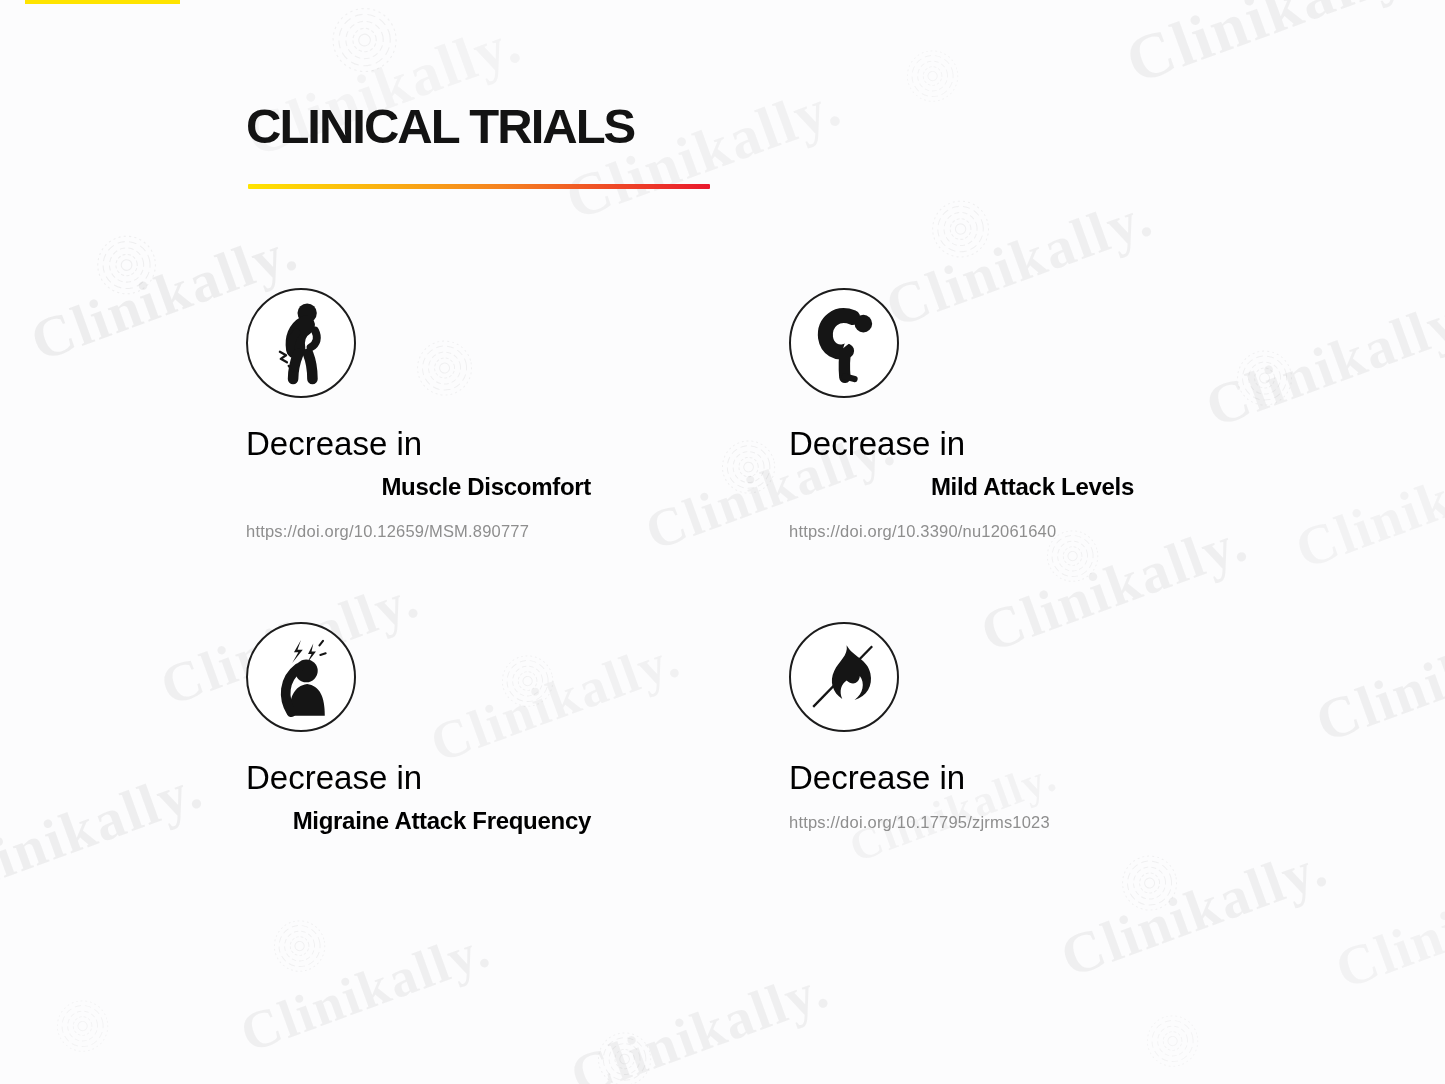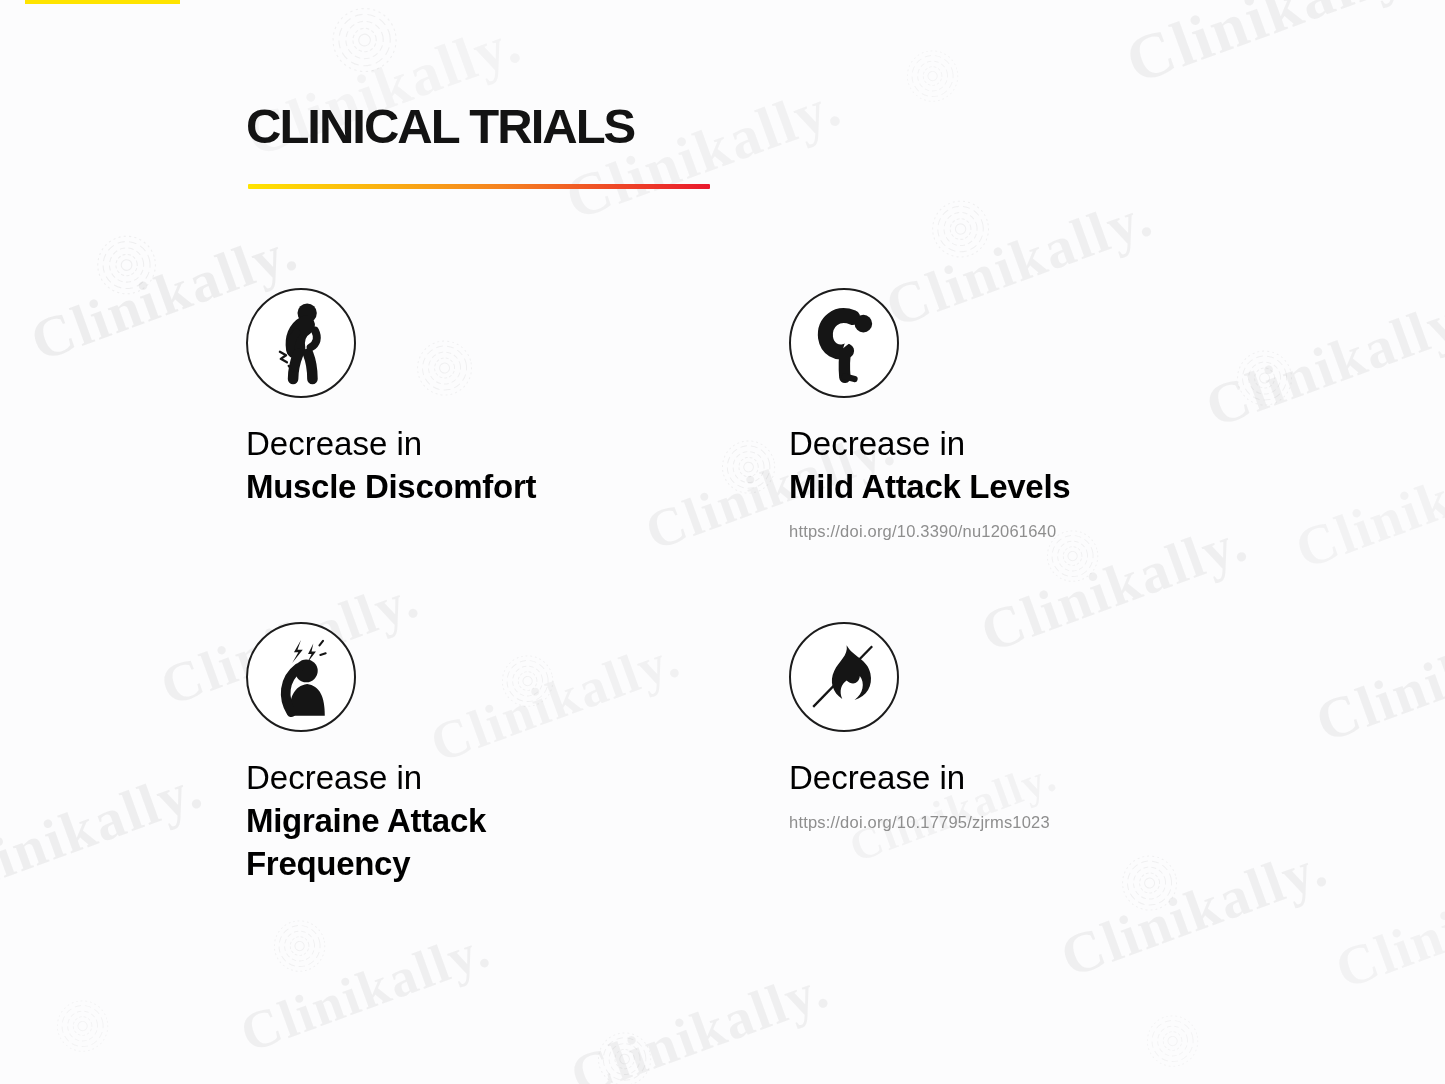--- a/index.html
+++ b/index.html
@@ -29,21 +29,21 @@
   #item-1{left:789px;top:288px;}
   #item-2{left:246px;top:622px;}
   #item-3{left:789px;top:622px;}
   .icon-circle{
     width:110px;height:110px;box-sizing:border-box;border:2.5px solid #1c1c1c;
     border-radius:50%;background:#ffffff;display:flex;align-items:center;justify-content:center;
   }
   .icon-circle svg{display:block;}
   .heading{margin-top:24px;max-width:345px;color:#000000;}
   .h-light{font-size:33px;line-height:43px;font-weight:400;}
-  .h-bold{font-size:33px;line-height:43px;font-weight:700;letter-spacing:-0.3px;}
+  .h-bold{font-size:24px;line-height:43px;font-weight:700;letter-spacing:-0.3px;text-align:right;}
   .doi{margin-top:14px;font-size:16.5px;color:#8e8e8e;letter-spacing:0.2px;}
 </style>
 </head>
 <body>
 
 <div class="stage">
 
   <div id="watermark-layer">
       <div class="wm-text" style="left: 240px; top: 55px; font-size: 60px; opacity: 0.035;">Clinikally.</div>
       <div class="wm-text" style="left: 560px; top: 118px; font-size: 60px; opacity: 0.045;">Clinikally.</div>
@@ -182,20 +182,21 @@
             <path d="M26,60 l7,4 -6,4 7,4"></path>
             <path d="M36,76 l5,6"></path>
           </g>
         </g>
       </svg>
     </div>
     <div class="heading">
       <div class="h-light">Decrease in</div>
       <div class="h-bold">Muscle Discomfort</div>
     </div>
+    <div class="doi">https://doi.org/10.12659/MSM.890777</div>
   </section>
 
   <section class="trial-item" id="item-1">
     <div class="icon-circle">
       <svg width="88" height="88" viewBox="0 0 100 100">
         <g fill="#151515" stroke="#151515" stroke-linecap="round">
           <circle cx="72" cy="28" r="10" stroke="none"></circle>
           <path d="M60,21 C42,14 27,26 29,44 C31,57 42,63 53,59" fill="none" stroke-width="17"></path>
           <path d="M52,57 C50,68 50,78 51,89" fill="none" stroke-width="13"></path>
           <path d="M51,88 L62,91" stroke-width="7"></path>

